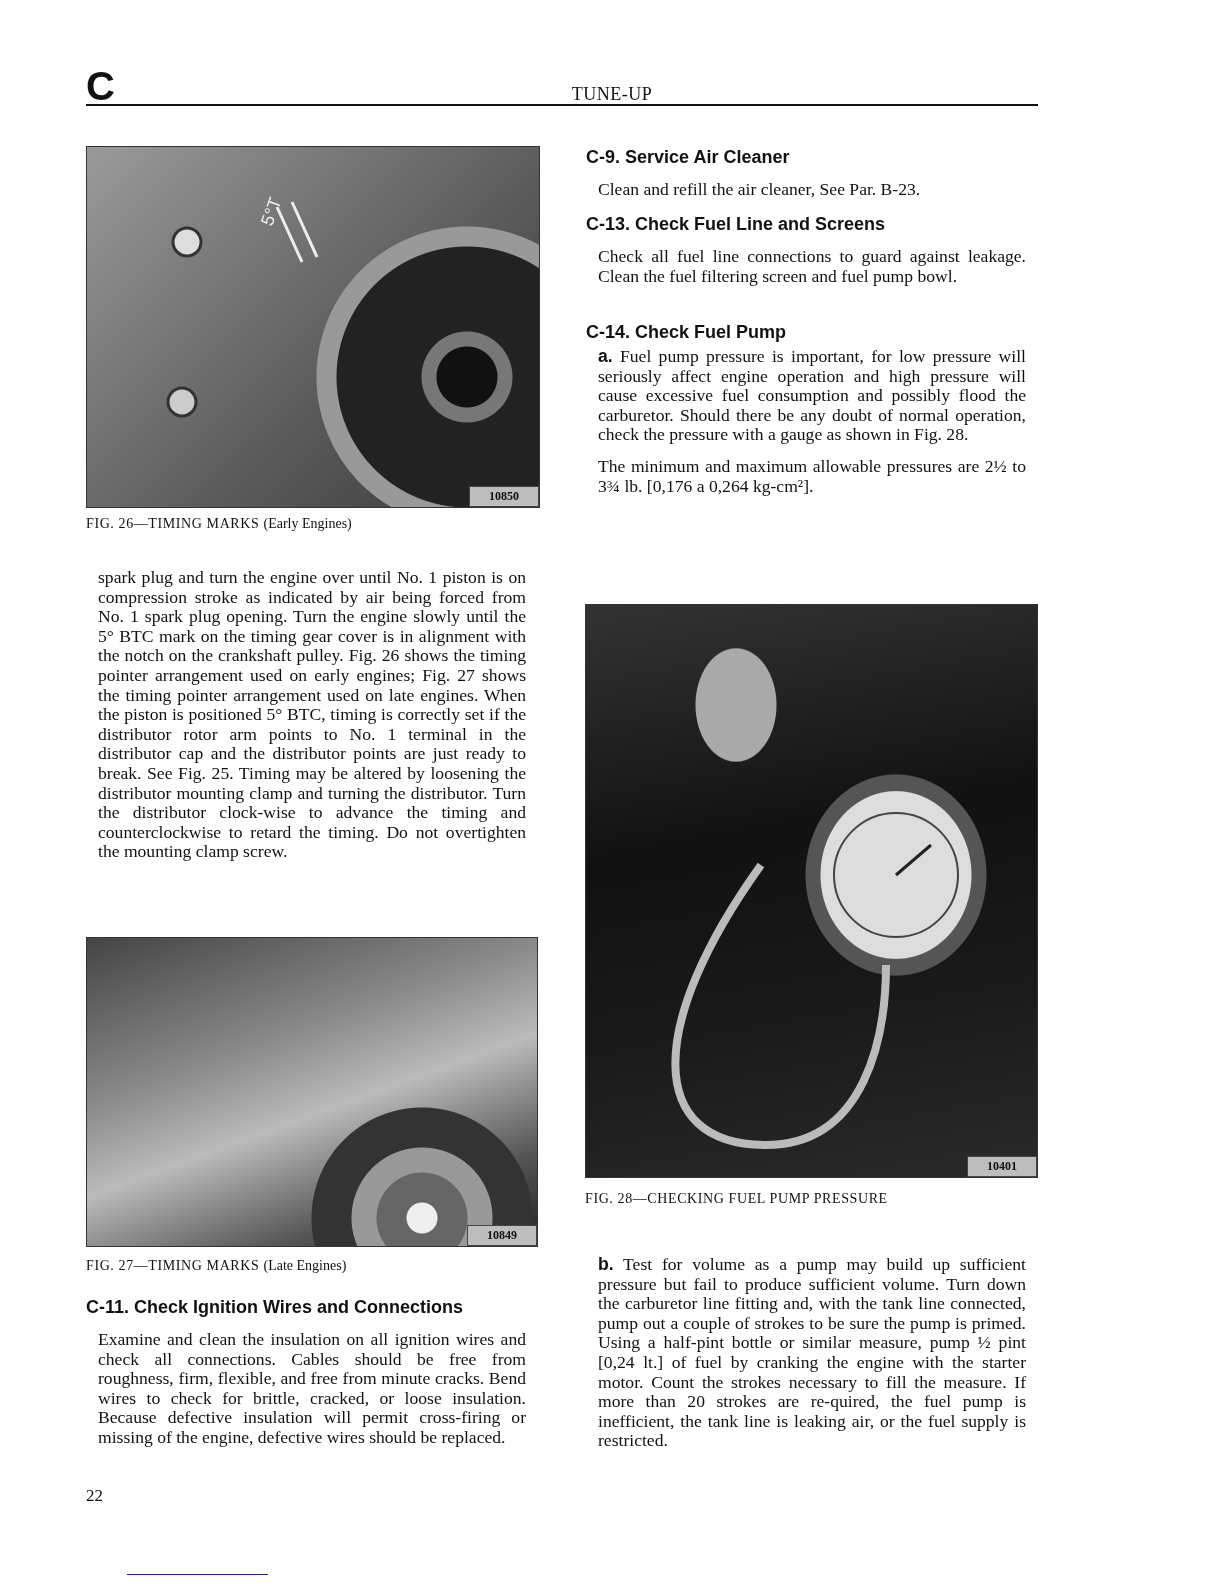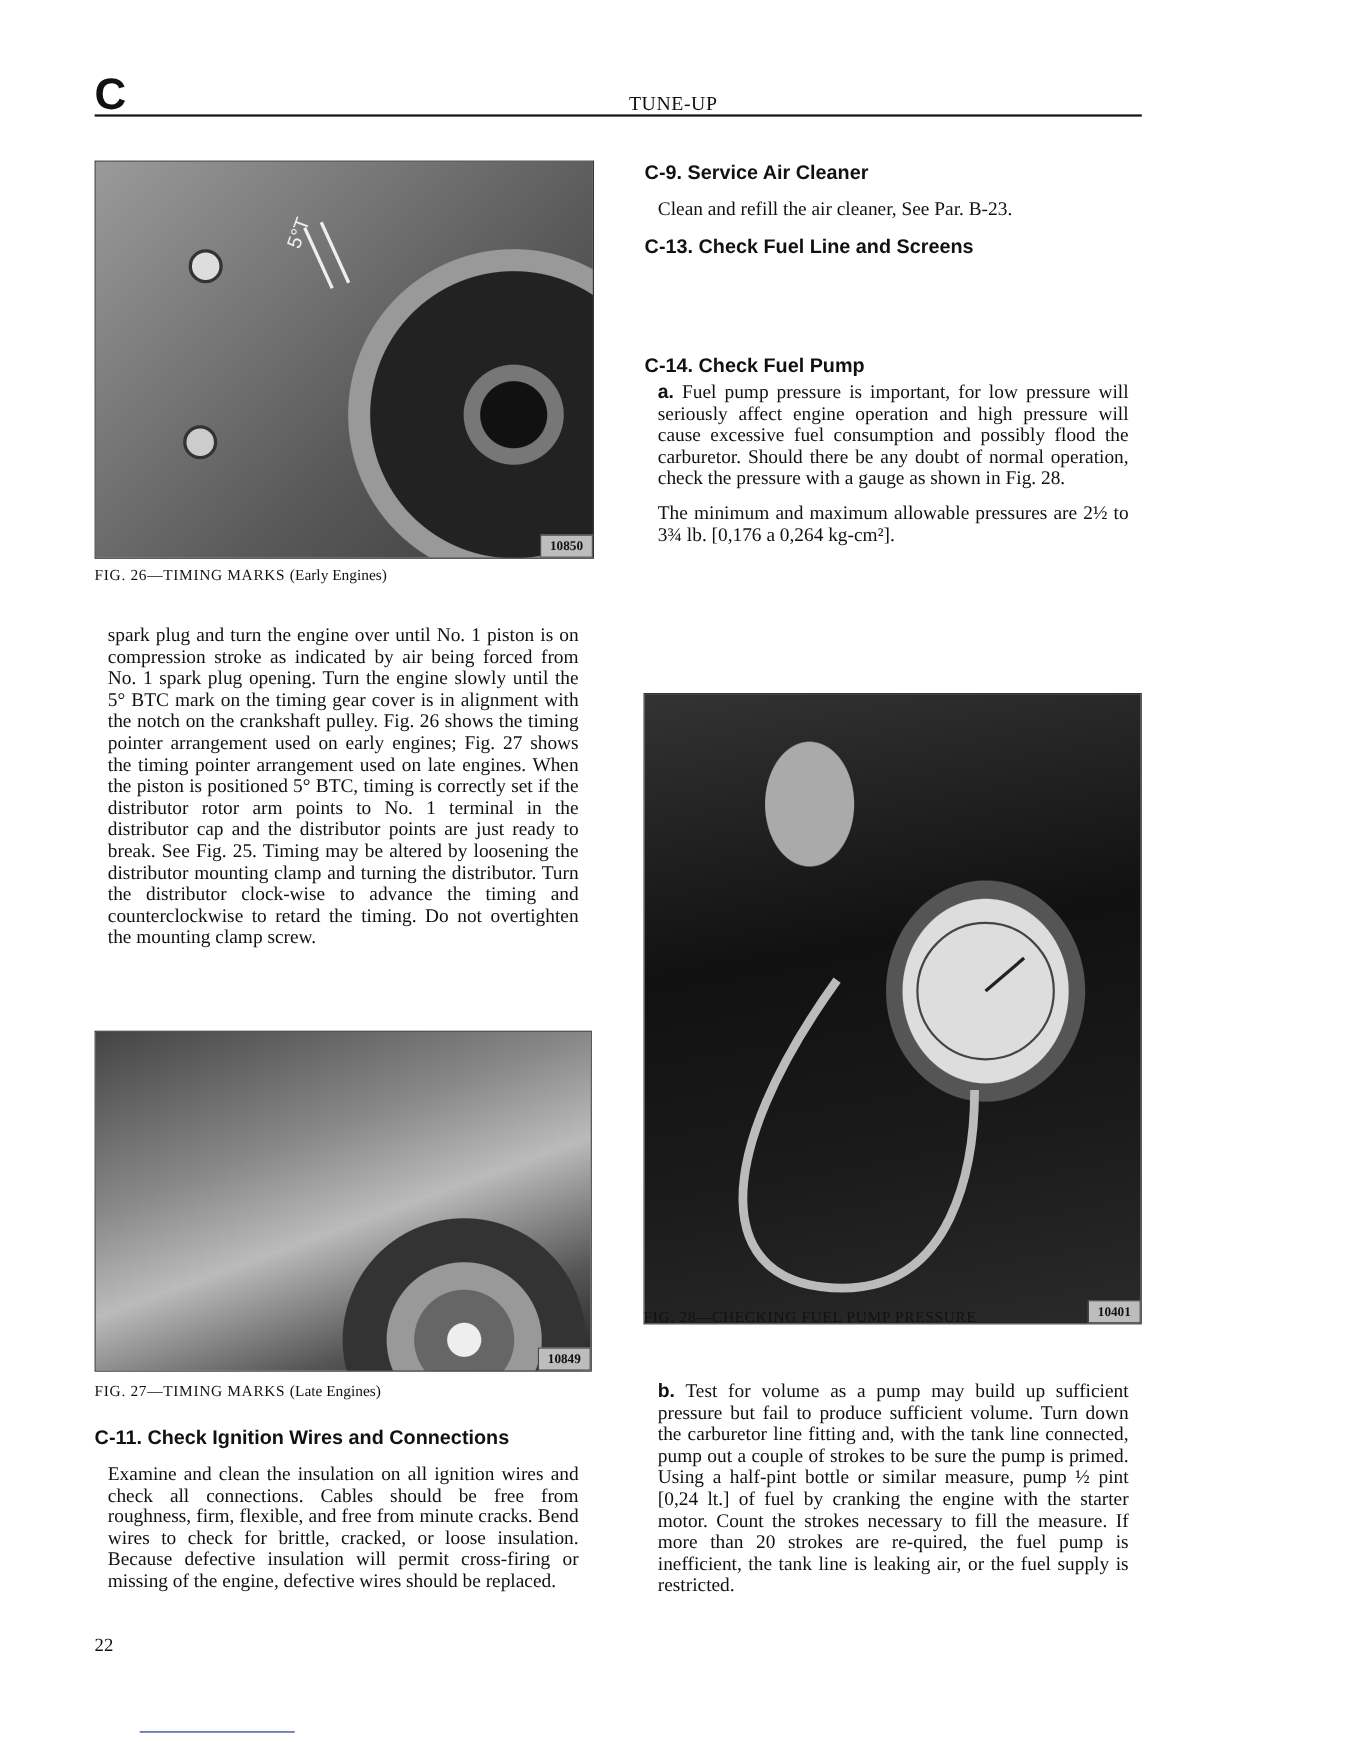--- a/index.html
+++ b/index.html
@@ -5,21 +5,21 @@
   html, body { margin:0; padding:0; }
   body { width:1224px; height:1584px; background:#fff; position:relative; overflow:hidden;
          font-family:"Liberation Serif", serif; color:#111; }
   .abs { position:absolute; }
   .sec-letter { left:86px; top:66px; font-family:"Liberation Sans", sans-serif; font-weight:bold; font-size:40px; line-height:40px; }
   .run-title { left:0; width:1224px; text-align:center; top:84px; font-size:18px; letter-spacing:0.5px; }
   .rule { left:86px; top:104px; width:952px; height:2px; background:#111; }
   .col { position:absolute; width:452px; font-size:17.6px; line-height:19.6px; text-align:justify; }
   .col p { margin:12px; }
   .fig { position:absolute; border:1px solid #333; overflow:hidden; }
-  .fig .id { position:absolute; right:0; bottom:0; background:#bdbdbd; border:1px solid #444; font-family:"Liberation Serif", serif; font-size:12px; font-weight:bold; padding:2px 8px; }
+  .fig .id { position:absolute; right:0; bottom:0; background:#bdbdbd; border:1px solid #444; font-family:"Liberation Serif", serif; font-size:12px; font-weight:bold; padding:2px 19px; }
   .cap { position:absolute; font-size:14px; letter-spacing:0.6px; text-align:left; }
   h3 { font-family:"Liberation Sans", sans-serif; font-weight:bold; font-size:18px; margin:0; line-height:22px; }
   .bold-sans { font-family:"Liberation Sans", sans-serif; font-weight:bold; }
   .pageno { left:86px; top:1486px; font-size:17px;font-family:Liberation Serif, serif; }
   .bottom-line { left:127px; top:1574px; width:141px; height:1px; background:#1a237e; }
 </style>
 </head>
 <body>
 
 <div class="abs sec-letter">C</div>
@@ -61,28 +61,29 @@
   <h3>C-11. Check Ignition Wires and Connections</h3>
   <p>Examine and clean the insulation on all ignition wires and check all connections. Cables should be free from roughness, firm, flexible, and free from minute cracks. Bend wires to check for brittle, cracked, or loose insulation. Because defective insulation will permit cross-firing or missing of the engine, defective wires should be replaced.</p>
 </div>
 
 <div class="col" style="left:586px; top:146px;">
   <h3>C-9. Service Air Cleaner</h3>
   <p>Clean and refill the air cleaner, See Par. B-23.</p>
 </div>
 <div class="col" style="left:586px; top:213px;">
   <h3>C-13. Check Fuel Line and Screens</h3>
+  <p>Check all fuel line connections to guard against leakage. Clean the fuel filtering screen and fuel pump bowl.</p>
 </div>
 <div class="col" style="left:586px; top:321px;">
   <h3>C-14. Check Fuel Pump</h3>
   <p style="margin-top:4px"><span class="bold-sans">a.</span> <span>Fuel pump pressure is important, for low pressure will seriously affect engine operation and high pressure will cause excessive fuel consumption and possibly flood the carburetor. Should there be any doubt of normal operation, check the pressure with a gauge as shown in Fig. 28.</span></p>
   <p>The minimum and maximum allowable pressures are 2½ to 3¾ lb. [0,176 a 0,264 kg-cm²].</p>
 </div>
 
-<div class="fig" style="left:585px; top:630px; width:451px; height:572px;
+<div class="fig" style="left:585px; top:604px; width:451px; height:572px;
      background:radial-gradient(ellipse 90px 100px at 310px 270px, #ddd 0 75px, #555 76px 90px, transparent 91px),
                 radial-gradient(ellipse 50px 70px at 150px 100px, #aaa 0 40px, transparent 41px),
                 linear-gradient(170deg,#333,#111 40%,#1a1a1a 70%,#2a2a2a);">
   <svg width="451" height="572" style="position:absolute;left:0;top:0">
     <path d="M175 260 C 60 420, 60 540, 180 540 C 280 540, 300 430, 300 360" stroke="#bbb" stroke-width="8" fill="none"></path>
     <circle cx="310" cy="270" r="62" fill="none" stroke="#444" stroke-width="2"></circle>
     <line x1="310" y1="270" x2="345" y2="240" stroke="#222" stroke-width="3"></line>
   </svg>
   <div class="id">10401</div>
 </div>

